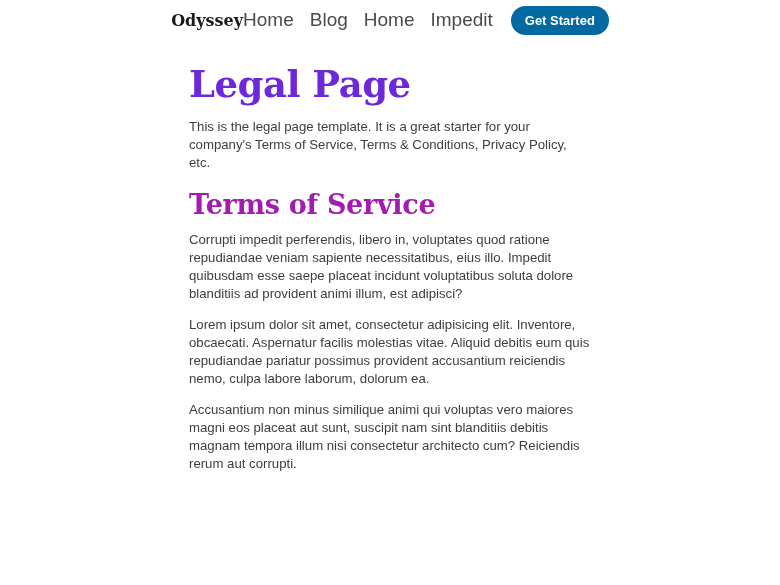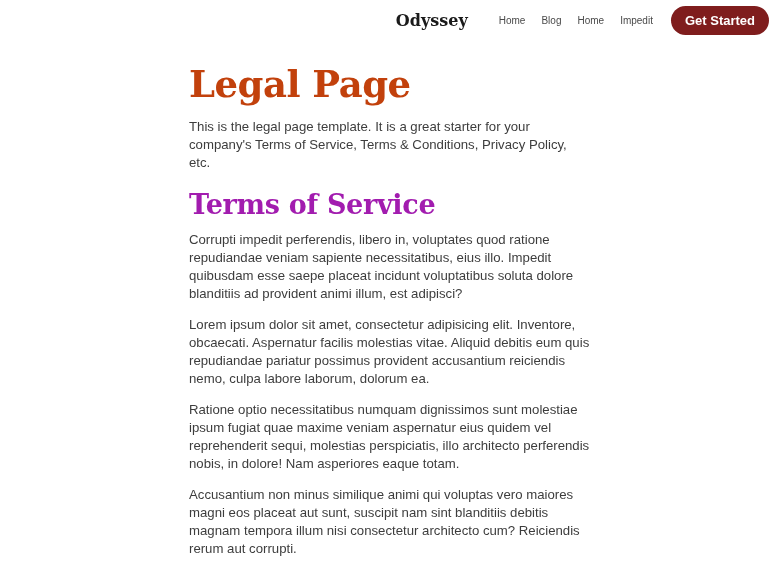--- a/index.html
+++ b/index.html
@@ -1,49 +1,48 @@
 <!DOCTYPE html>
 <html><head>
 <meta charset="utf-8">
 <style>
   * { margin: 0; padding: 0; box-sizing: border-box; }
   html, body { width: 780px; height: 585px; overflow: hidden; background: #ffffff; }
   body { font-family: "Liberation Sans", sans-serif; color: #3d3d3d; }
 
   
   .site-header {
-    display: flex; align-items: center; justify-content: flex-end;
+    display: flex; align-items: center; justify-content: center;
     height: 40px; padding: 16px 11px;
     background: #ffffff;
-    gap: 31px;
   }
   .brand {
     font-family: "DejaVu Serif", serif;
     font-weight: 700; font-size: 16px; color: #1a1a1a;
     cursor: pointer;
   }
   .nav { display: flex; align-items: center; gap: 16px; }
   .nav a {
-    font-size: 10px; color: #4a4a4a; text-decoration: none; cursor: pointer;
+    font-size: 19px; color: #4a4a4a; text-decoration: none; cursor: pointer;
   }
   .cta-btn {
-    background: #7f1d1d; color: #ffffff;
+    background: #0369a1; color: #ffffff;
     border: none; border-radius: 999px;
     font-family: "Liberation Sans", sans-serif;
     font-size: 13px; font-weight: 700;
     padding: 7px 14px; cursor: pointer; margin-left: 2px;
   }
 
   
   .content {
     width: 402px; margin: 0 auto; padding-top: 16px;
   }
   h1.page-title {
     font-family: "DejaVu Serif", serif;
-    font-size: 37px; font-weight: 700; color: #c2410c;
+    font-size: 37px; font-weight: 700; color: #6d28d9;
     letter-spacing: -0.5px;
     margin: 6px 0 12px;
   }
   .intro, .para {
     font-size: 13.2px; line-height: 18px; color: #3d3d3d;
     margin-bottom: 13px;
   }
   h2.section-heading {
     font-family: "DejaVu Serif", serif;
     font-size: 27px; font-weight: 700; color: #a21caf;
@@ -66,17 +65,16 @@
 </header>
 
 <main class="content">
   <h1 class="page-title">Legal Page</h1>
   <p class="intro">This is the legal page template. It is a great starter for your company's Terms of Service, Terms &amp; Conditions, Privacy Policy, etc.</p>
 
   <section>
     <h2 class="section-heading">Terms of Service</h2>
     <p class="para">Corrupti impedit perferendis, libero in, voluptates quod ratione repudiandae veniam sapiente necessitatibus, eius illo. Impedit quibusdam esse saepe placeat incidunt voluptatibus soluta dolore blanditiis ad provident animi illum, est adipisci?</p>
     <p class="para">Lorem ipsum dolor sit amet, consectetur adipisicing elit. Inventore, obcaecati. Aspernatur facilis molestias vitae. Aliquid debitis eum quis repudiandae pariatur possimus provident accusantium reiciendis nemo, culpa labore laborum, dolorum ea.</p>
-    <p class="para">Ratione optio necessitatibus numquam dignissimos sunt molestiae ipsum fugiat quae maxime veniam aspernatur eius quidem vel reprehenderit sequi, molestias perspiciatis, illo architecto perferendis nobis, in dolore! Nam asperiores eaque totam.</p>
     <p class="para">Accusantium non minus similique animi qui voluptas vero maiores magni eos placeat aut sunt, suscipit nam sint blanditiis debitis magnam tempora illum nisi consectetur architecto cum? Reiciendis rerum aut corrupti.</p>
   </section>
 
 </main>
 
 </body></html>

